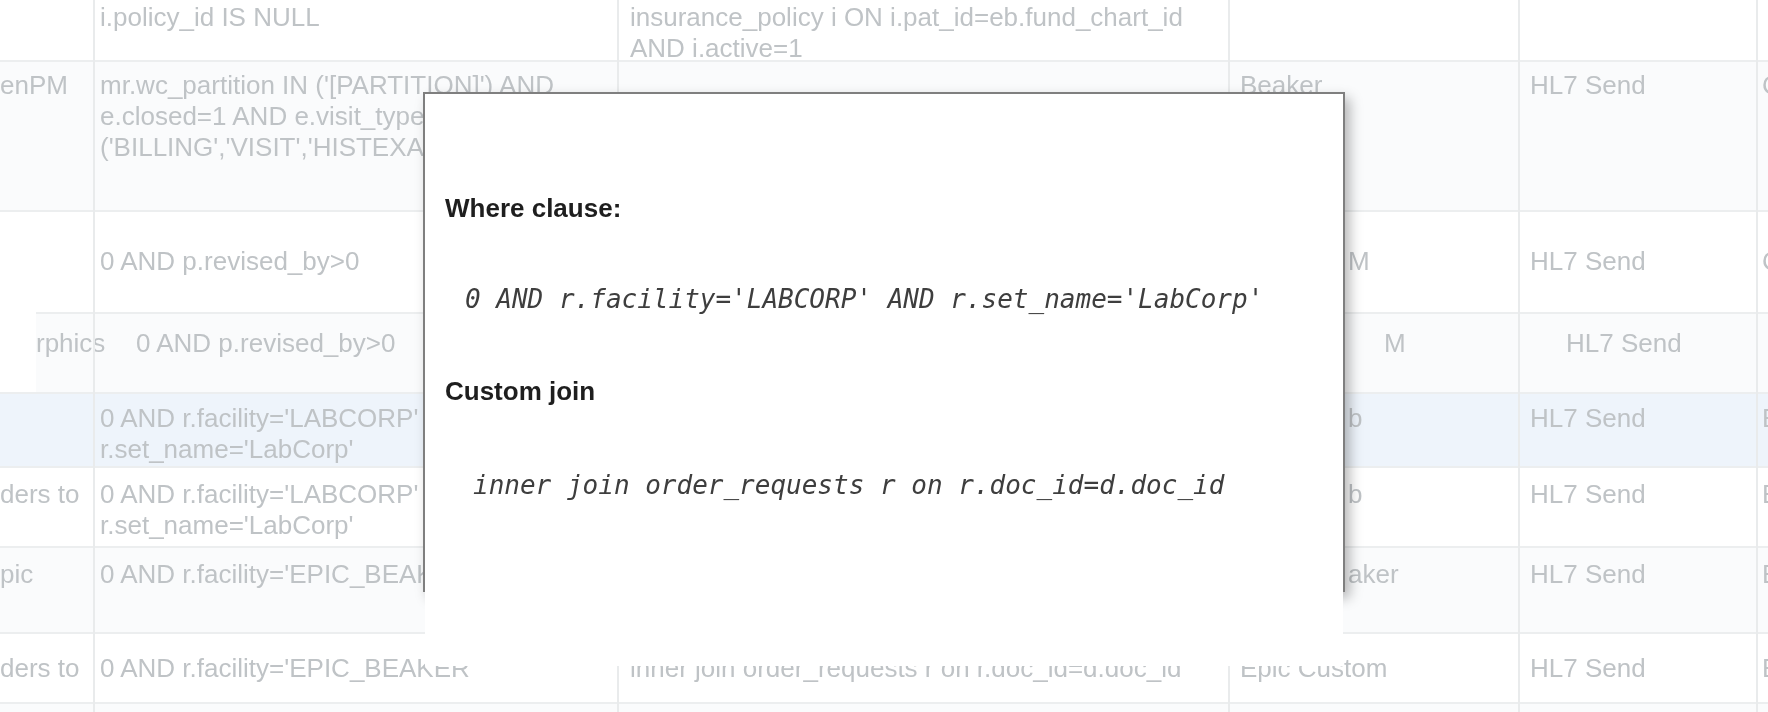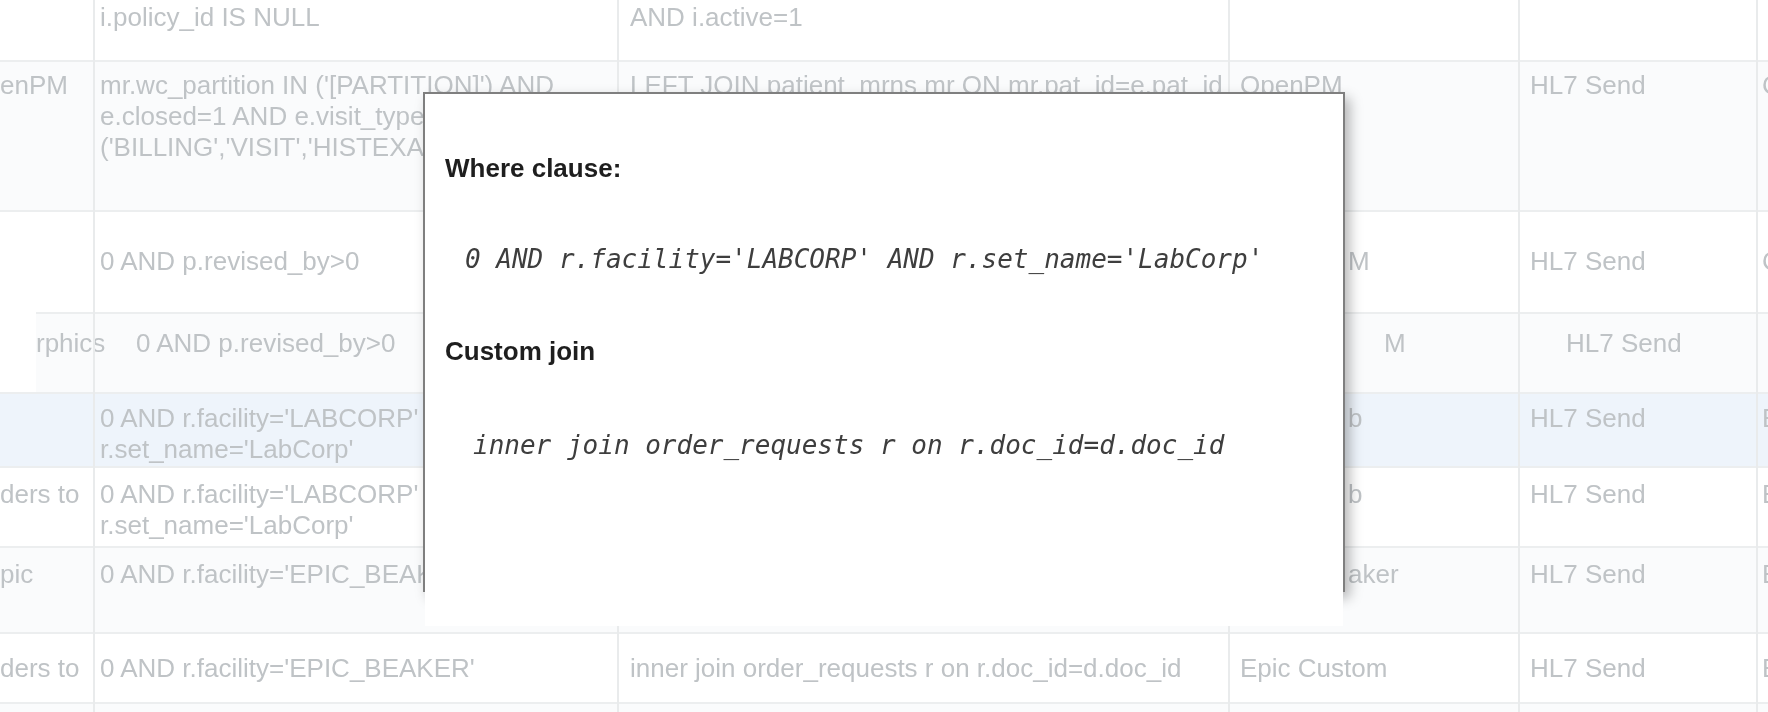--- a/index.html
+++ b/index.html
@@ -45,59 +45,57 @@
   }
   .hdr-btn{
     position:absolute;top:0;height:72px;width:66px;background:#f0f1f4;border:none;margin:0;padding:0;
     border-left:2px solid #7f7f7f;color:#6e6e6e;cursor:pointer;
     display:flex;align-items:center;justify-content:center;
   }
   .hdr-btn.collapse{right:65px;}
   .hdr-btn.close{right:0;width:65px;}
   .caret-glyph{font-size:19px;color:#6e6e6e;}
   .x-glyph{font-size:30px;font-weight:bold;color:#6e6e6e;}
-  .modal-body{position:relative;height:532px;background:#fff;}
+  .modal-body{position:relative;height:532px;background:#fff;margin-top:40px;}
   .m-label{position:absolute;left:20px;font-size:26px;font-weight:bold;color:#1e1e1e;white-space:nowrap;}
   .where-label{top:59px;}
   .join-label{top:242px;}
   .mono{
     position:absolute;font-family:"DejaVu Sans Mono",monospace;font-size:26px;color:#3e3e3e;white-space:nowrap;font-style:italic;
   }
   .where-value{left:40px;top:150px;}
   .join-value{left:48px;top:336px;}
 </style>
 </head>
 <body>
 
 <div id="stage">
 
   <div class="row r1">
     <span class="cell c-name"></span>
     <div class="cell c-where">
       <span class="line">i.policy_id IS NULL</span>
     </div>
     <div class="cell c-join">
+      <span class="line">insurance_policy i ON i.pat_id=eb.fund_chart_id</span>
       <span class="line">AND i.active=1</span>
     </div>
     <span class="cell c-vendor"></span>
     <span class="cell c-type"></span>
     <span class="cell c-edge"></span>
   </div>
 
   <div class="row r2">
     <span class="cell c-name">enPM</span>
     <div class="cell c-where">
       <span class="line">mr.wc_partition IN ('[PARTITION]') AND</span>
       <span class="line">e.closed=1 AND e.visit_type</span>
       <span class="line">('BILLING','VISIT','HISTEXA</span>
     </div>
-    <div class="cell c-join">
-      <span class="line">LEFT JOIN patient_mrns mr ON mr.pat_id=e.pat_id</span>
-    </div>
-    <span class="cell c-vendor">OpenPM</span>
+    <span class="cell c-vendor">Beaker</span>
     <span class="cell c-type">HL7 Send</span>
     <span class="cell c-edge">C</span>
   </div>
 
   <div class="row r3">
     <span class="cell c-name"></span>
     <div class="cell c-where">
       <span class="line">0 AND p.revised_by&gt;0</span>
     </div>
     <span class="cell c-vendor tail">M</span>

